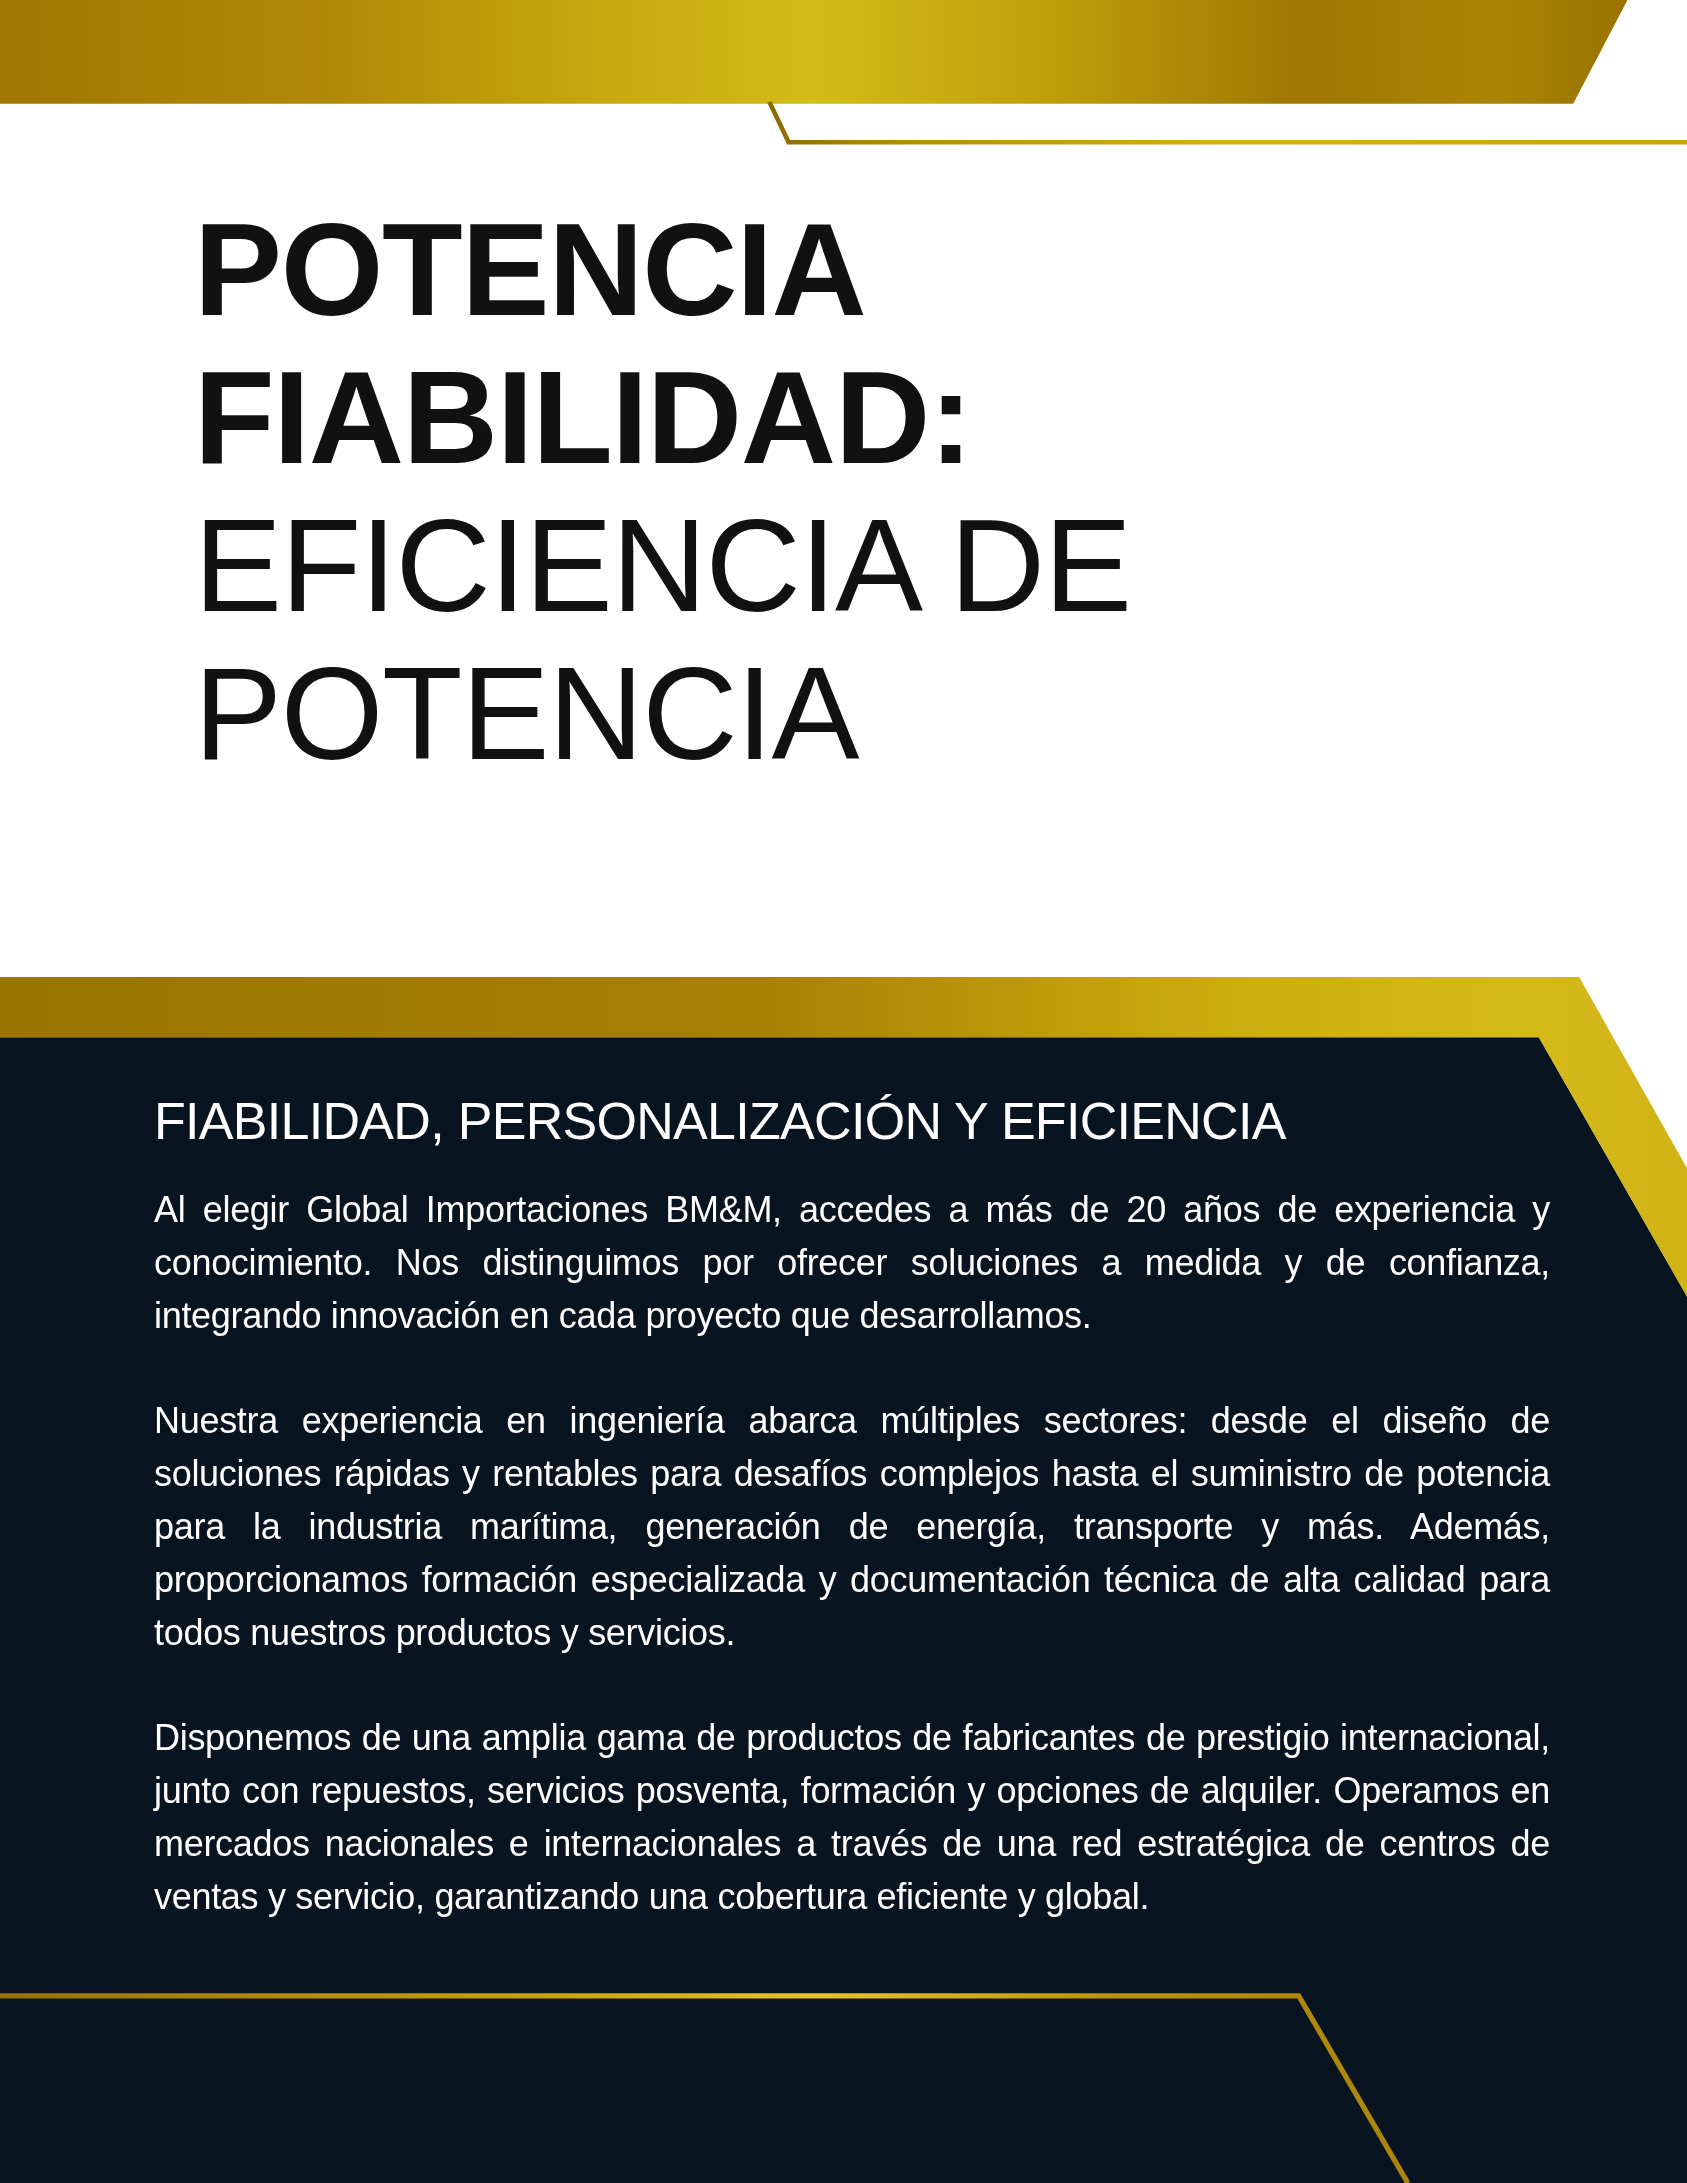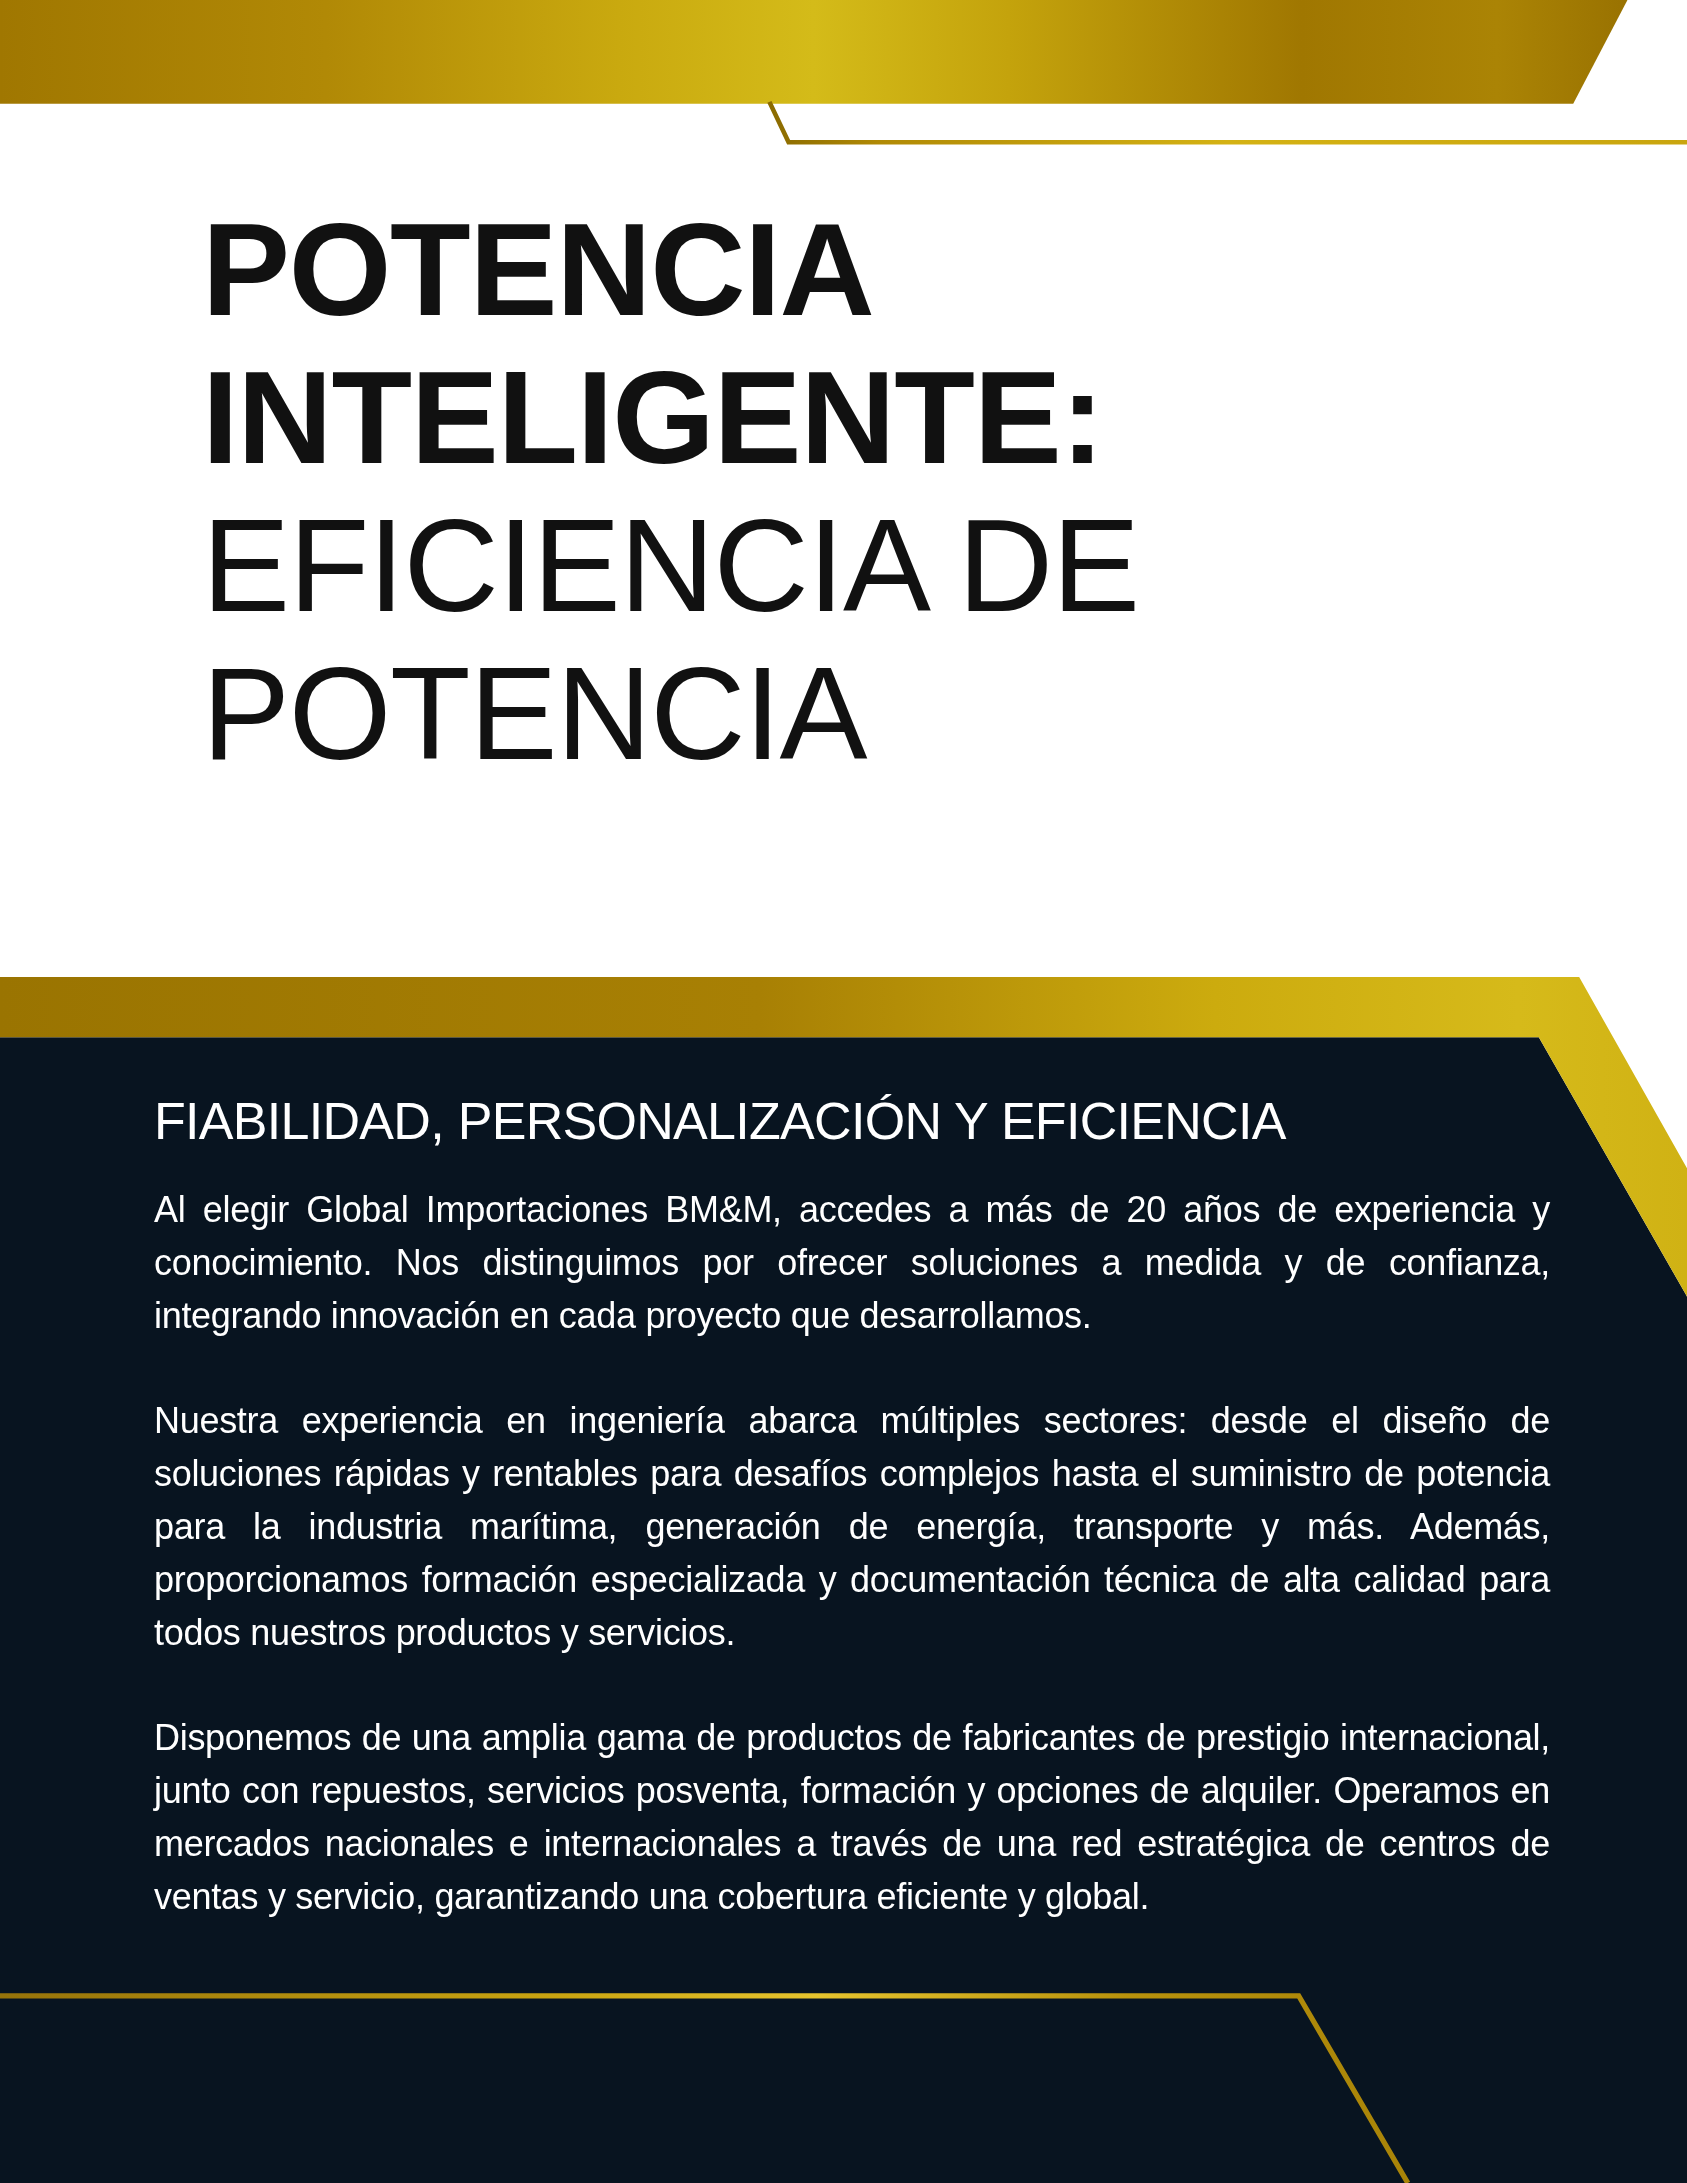--- a/index.html
+++ b/index.html
@@ -16,21 +16,20 @@
     left: 0; top: 0;
     width: 100%; height: 100%;
     display: block;
   }
   
   .hero {
     position: absolute;
     left: 194px;
     top: 196px;
     color: #111111;
-    margin-left: 8px;
   }
   .hero-line {
     font-size: 132px;
     line-height: 148px;
     letter-spacing: -1.3px;
     white-space: nowrap;
     font-weight: 400;
   }
   .hero-line.bold { font-weight: 700; }
 
@@ -114,21 +113,21 @@
     <polygon points="0,1568 2326,1568 2550,1960 2550,3300 0,3300" fill="#081420"></polygon>
 
     <polygon points="0,1477 2387,1477 2550,1766 2550,1960 2326,1568 0,1568" fill="url(#gMid)"></polygon>
 
     <path d="M0,2988 L1979,2988" fill="none" stroke="url(#gLineA)" stroke-width="7"></path>
     <path d="M0,3017 L1963,3017 L2128,3300" fill="none" stroke="url(#gLineB)" stroke-width="8"></path>
   </svg>
 
   <header class="hero">
     <div class="hero-line bold">POTENCIA</div>
-    <div class="hero-line bold">INTELIGENTE:</div>
+    <div class="hero-line bold">FIABILIDAD:</div>
     <div class="hero-line">EFICIENCIA DE</div>
     <div class="hero-line">POTENCIA</div>
   </header>
 
   <section class="info">
     <h2>FIABILIDAD, PERSONALIZACIÓN Y EFICIENCIA</h2>
     <p>Al elegir Global Importaciones BM&amp;M, accedes a más de 20 años de experiencia y conocimiento. Nos distinguimos por ofrecer soluciones a medida y de confianza, integrando innovación en cada proyecto que desarrollamos.</p>
     <p>Nuestra experiencia en ingeniería abarca múltiples sectores: desde el diseño de soluciones rápidas y rentables para desafíos complejos hasta el suministro de potencia para la industria marítima, generación de energía, transporte y más. Además, proporcionamos formación especializada y documentación técnica de alta calidad para todos nuestros productos y servicios.</p>
     <p>Disponemos de una amplia gama de productos de fabricantes de prestigio internacional, junto con repuestos, servicios posventa, formación y opciones de alquiler. Operamos en mercados nacionales e internacionales a través de una red estratégica de centros de ventas y servicio, garantizando una cobertura eficiente y global.</p>
   </section>

